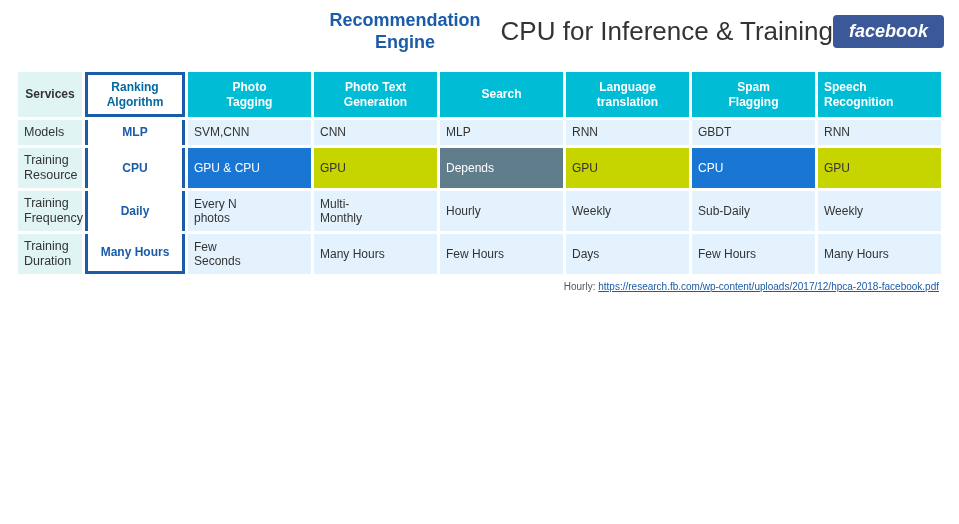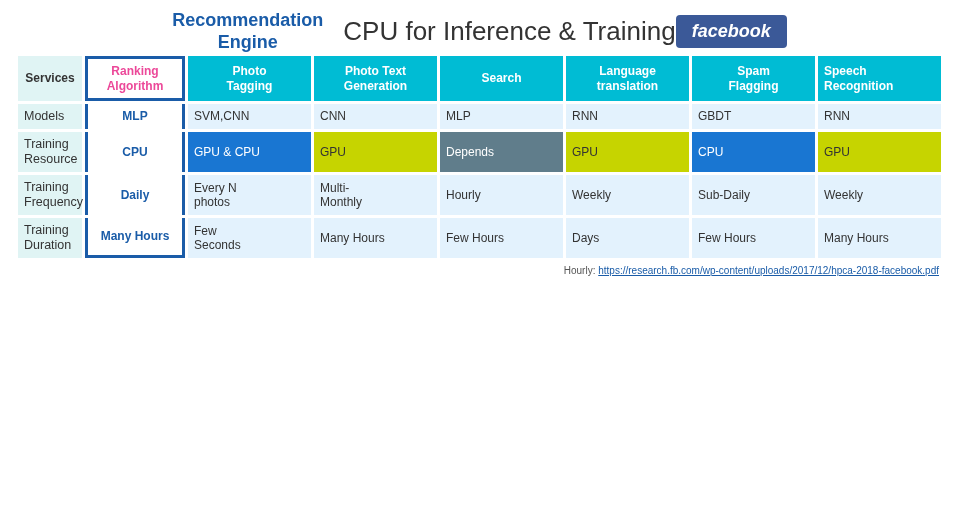--- a/index.html
+++ b/index.html
@@ -12,22 +12,22 @@
     }
     .page-container {
       width: 959px;
       height: 524px;
       background: #fff;
       padding: 10px 15px;
     }
     .header {
       display: flex;
       align-items: center;
-      justify-content: center;
-      margin-bottom: 0;
+      justify-content: flex-end;
+      margin-bottom: 16px;
     }
     .header-left {
       display: flex;
       align-items: center;
       gap: 20px;
     }
     .recommendation-engine {
       color: #1a5ca8;
       font-weight: bold;
       font-size: 18px;
@@ -85,21 +85,21 @@
       font-weight: bold;
       text-align: center;
       font-size: 12px;
     }
     .header-row td.col-label {
       background: #e0f4f4;
       color: #333;
     }
     .header-row td.col-ranking {
       background: #fff;
-      color: #ec4899;
+      color: #0369a1;
       font-weight: bold;
       text-align: center;
     }
     
     .cell-cyan {
       background: #00bcd4;
       color: #fff;
     }
     .cell-blue {
       background: #1976d2;

